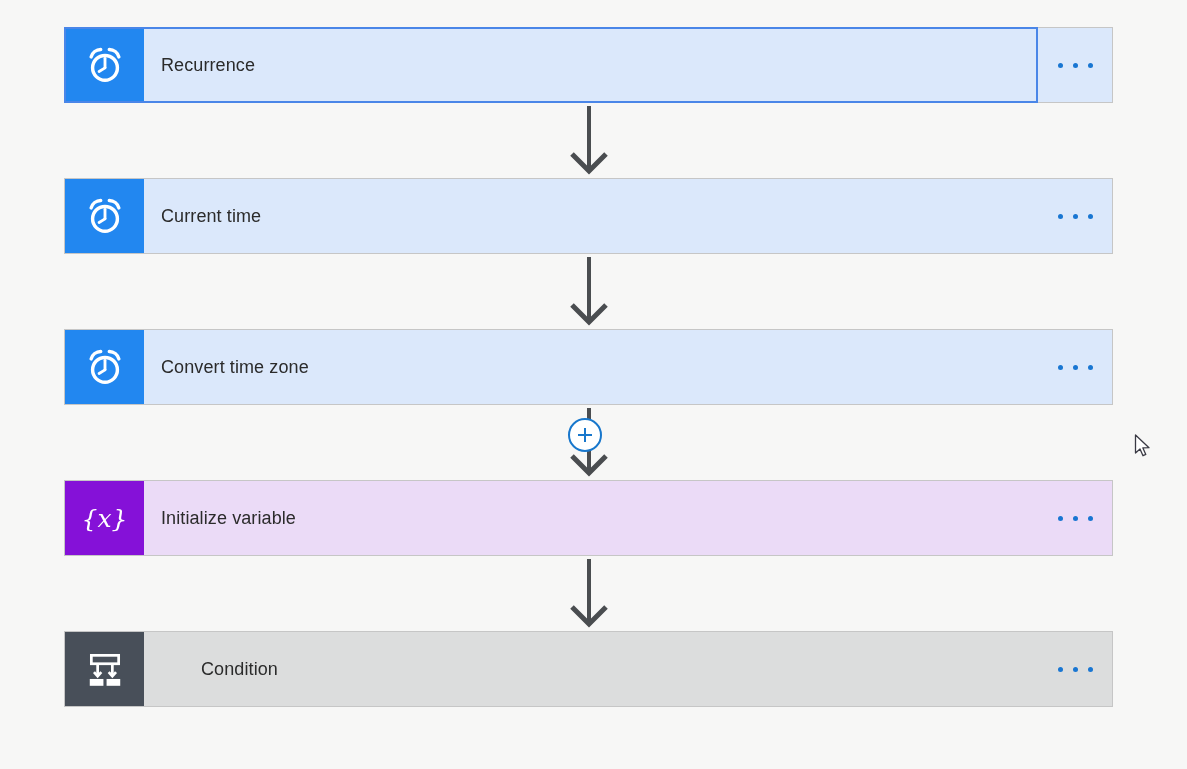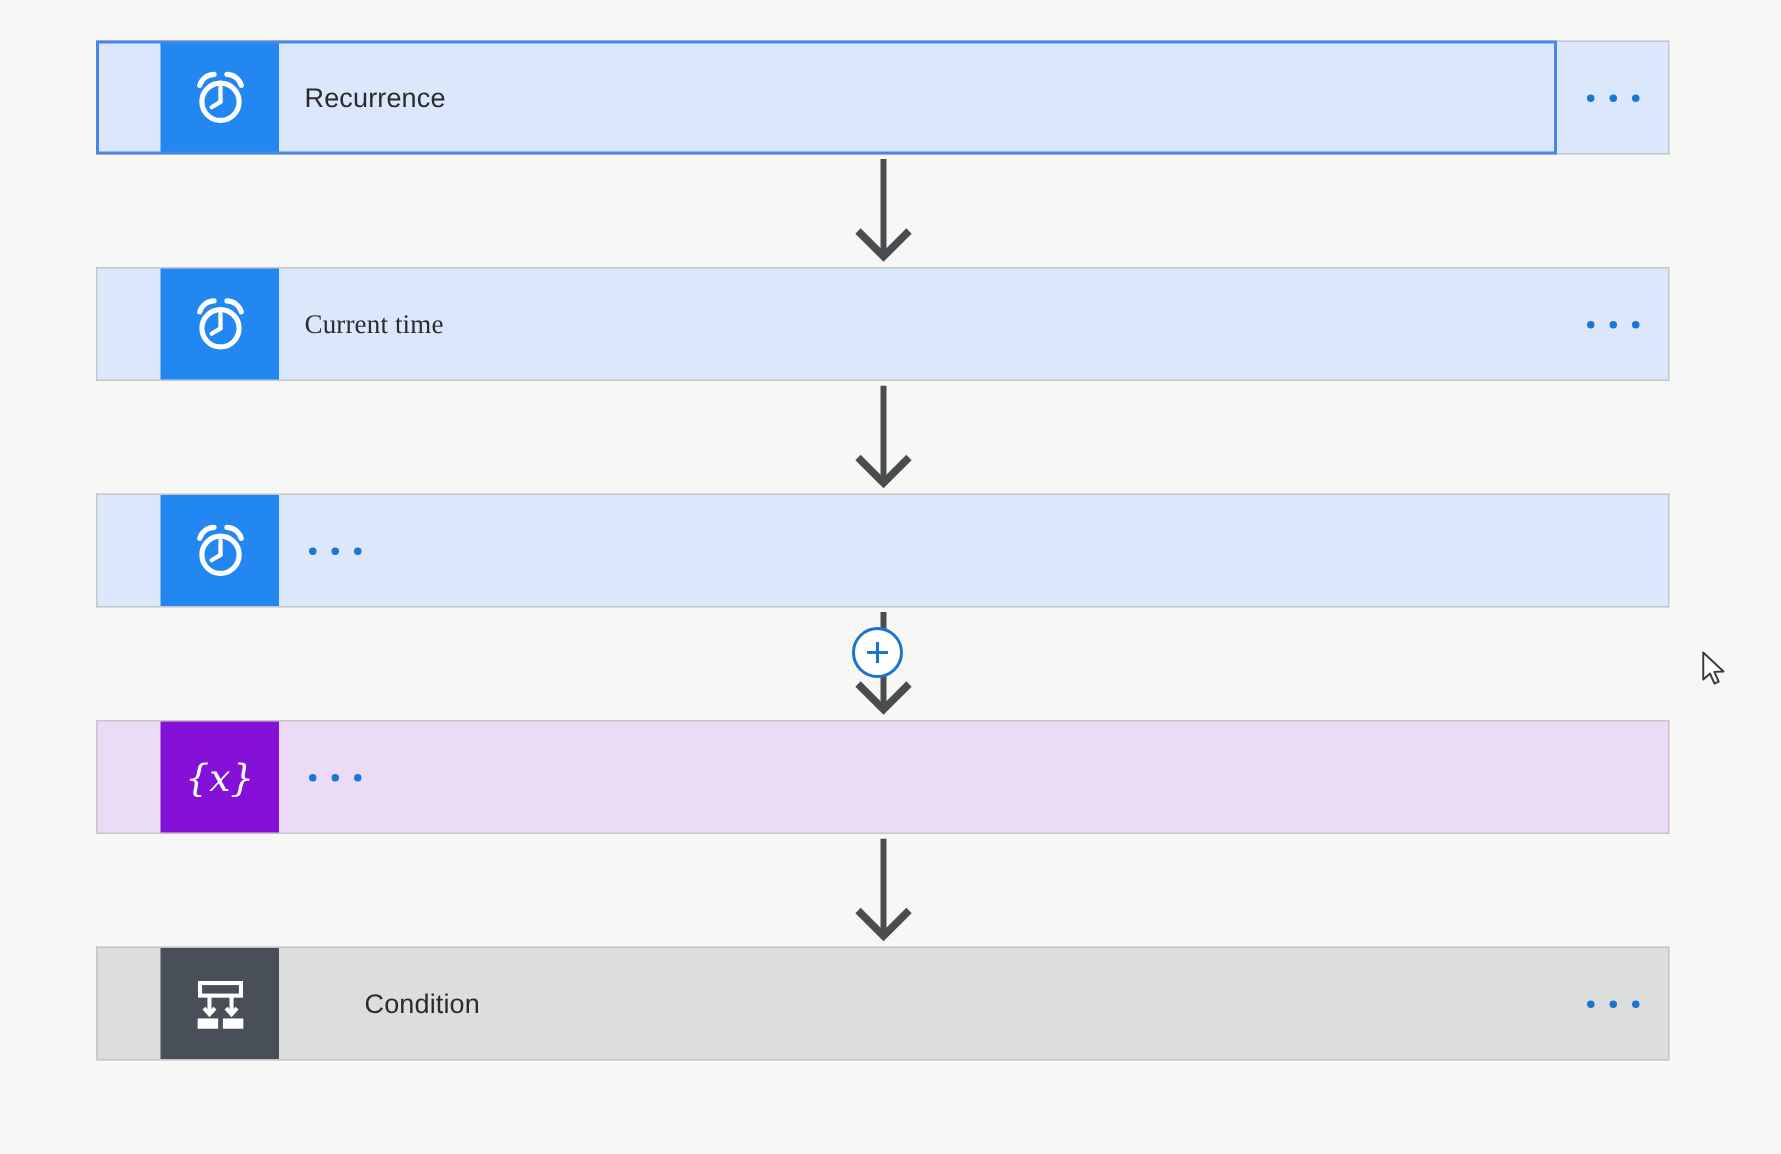--- a/index.html
+++ b/index.html
@@ -15,24 +15,23 @@
   .card {
     position:absolute;
     left:64px;
     width:1049px;
     height:76px;
     display:flex;
     align-items:stretch;
     border:1px solid #c6c6c6;
     background:#dbe8fb;
     cursor:pointer;
-    padding-left:42px;
   }
   .card.top1 { top:27px; }
-  .card.top2 { top:178px;font-family:Liberation Serif, serif; }
+  .card.top2 { top:178px; }
   .card.top3 { top:329px; }
   .card.top4 { top:480px; }
   .card.top5 { top:631px;gap:40px; }
 
   .icon-box {
     flex:0 0 79px;
     display:flex;
     align-items:center;
     justify-content:center;
     color:#fff;
@@ -153,20 +152,21 @@
   <div class="card top3" style="background: rgb(219, 232, 251);">
     <div class="icon-box" style="background: rgb(34, 135, 240);">
       <svg width="42" height="42" viewBox="0 0 44 44" fill="none" stroke="#ffffff" stroke-linecap="round">
         <path d="M7.5 13.5 A 10.5 10.5 0 0 1 17.5 5.8" stroke-width="3.6"></path>
         <path d="M36.5 13.5 A 10.5 10.5 0 0 0 26.5 5.8" stroke-width="3.6"></path>
         <circle cx="22" cy="25" r="13" stroke-width="3.6"></circle>
         <line x1="22" y1="25" x2="22" y2="15" stroke-width="3"></line>
         <line x1="22" y1="25" x2="15.8" y2="28.8" stroke-width="3"></line>
       </svg>
     </div>
+    <div class="title">Convert time zone</div>
     <button class="menu-btn">
       <span class="dot"></span>
       <span class="dot"></span>
       <span class="dot"></span>
     </button>
   </div>
 
   <svg class="arrow a3" viewBox="0 0 50 70">
     <line x1="25" y1="0" x2="25" y2="64" stroke="#4a4d50" stroke-width="4"></line>
     <polyline points="8,48 25,65 42,48" fill="none" stroke="#4a4d50" stroke-width="5"></polyline>
@@ -175,20 +175,21 @@
     <svg width="18" height="18" viewBox="0 0 18 18">
       <line x1="9" y1="2" x2="9" y2="16" stroke="#1877cc" stroke-width="2"></line>
       <line x1="2" y1="9" x2="16" y2="9" stroke="#1877cc" stroke-width="2"></line>
     </svg>
   </button>
 
   <div class="card top4" style="background: rgb(235, 219, 247);">
     <div class="icon-box" style="background: rgb(133, 17, 216);">
       <span class="var-glyph">{x}</span>
     </div>
+    <div class="title">Initialize variable</div>
     <button class="menu-btn">
       <span class="dot"></span>
       <span class="dot"></span>
       <span class="dot"></span>
     </button>
   </div>
 
   <svg class="arrow a4" viewBox="0 0 50 70">
     <line x1="25" y1="0" x2="25" y2="64" stroke="#4a4d50" stroke-width="4"></line>
     <polyline points="8,48 25,65 42,48" fill="none" stroke="#4a4d50" stroke-width="5"></polyline>

